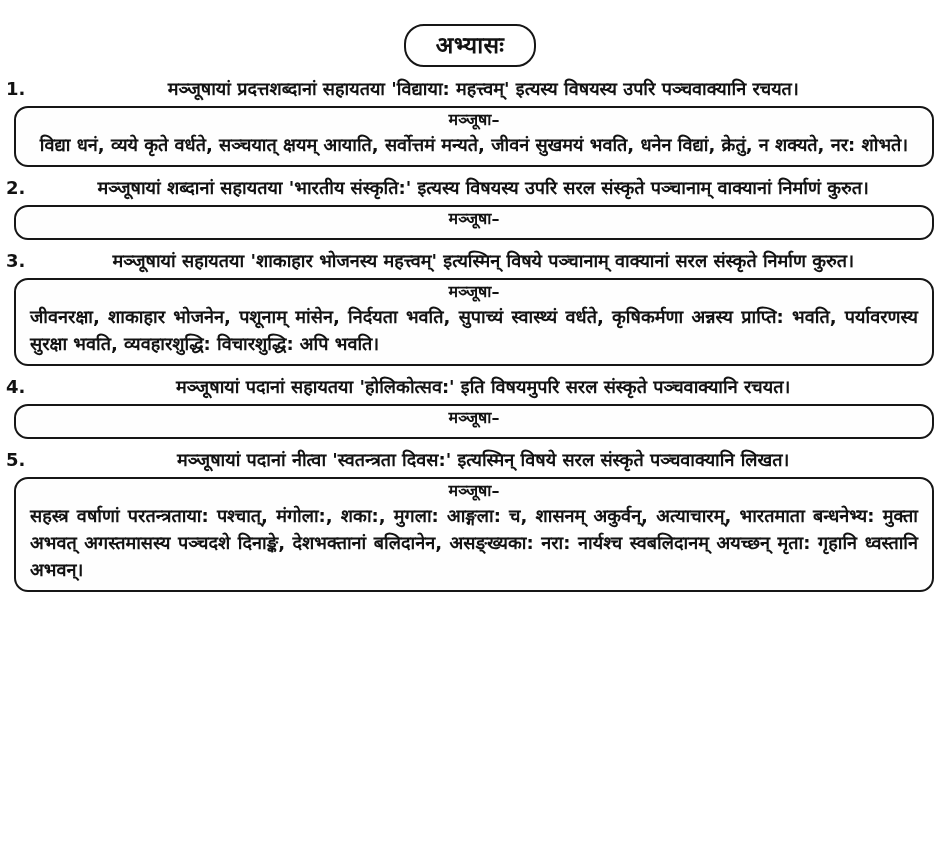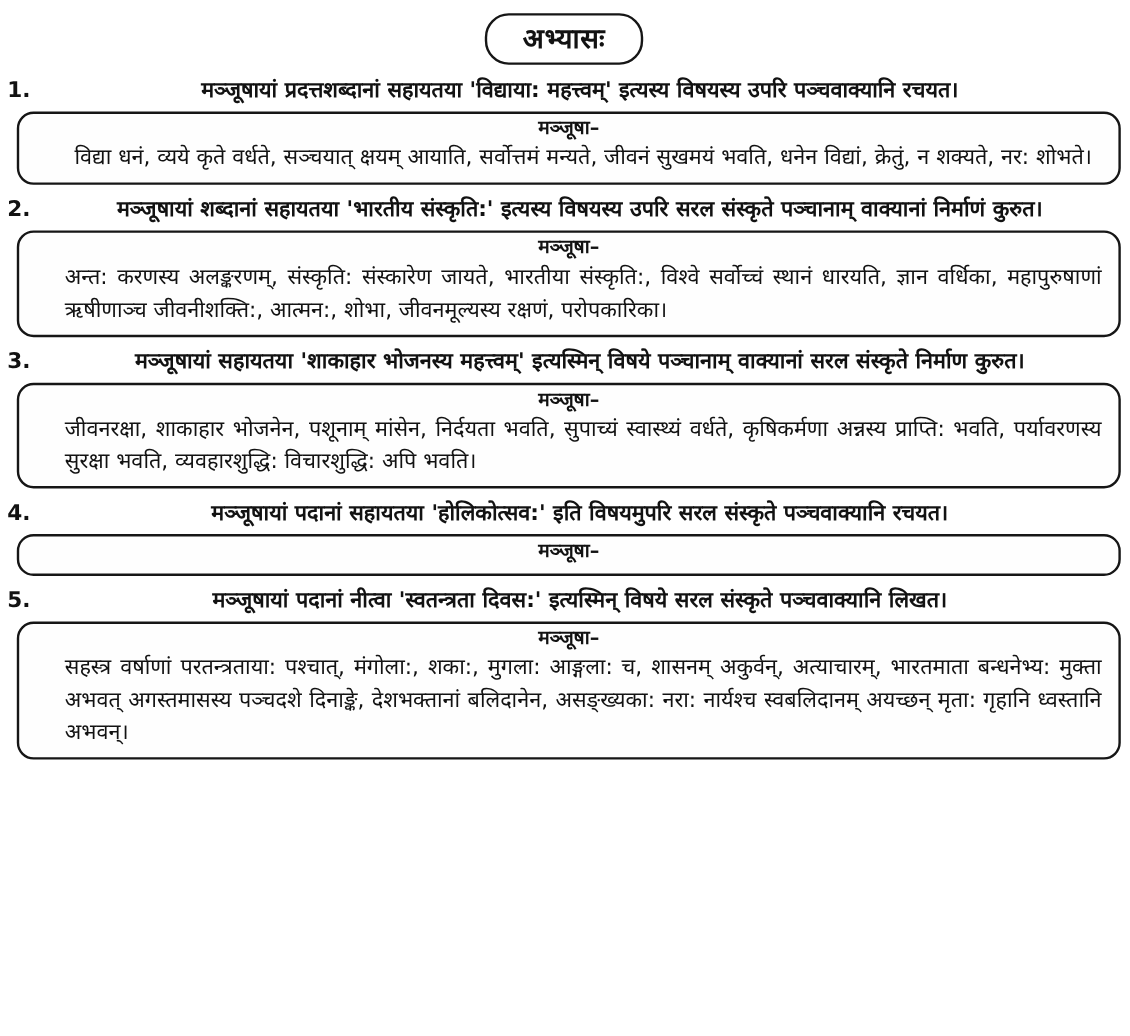--- a/index.html
+++ b/index.html
@@ -5,21 +5,21 @@
   * { margin: 0; padding: 0; box-sizing: border-box; }
   html, body { background: #ffffff; }
   body {
     width: 942px;
     height: 863px;
     font-family: "DejaVu Sans", sans-serif;
     color: #121212;
     overflow: hidden;
   }
   .page {
-    padding: 11px 6px 4px 4px;
+    padding: 24px 6px 4px 4px;
   }
   .title-wrap {
     text-align: center;
     margin-bottom: 8px;
   }
   .title-pill {
     display: inline-block;
     border: 2.5px solid #161616;
     border-radius: 20px;
     padding: 2px 30px 5px 30px;
@@ -50,24 +50,23 @@
     background: #fefefe;
   }
   .box-heading {
     text-align: center;
     font-weight: 700;
     font-size: 16px;
     line-height: 1.4;
   }
   .box-words {
     font-size: 18px;
-    font-weight: 400;
+    font-weight: 700;
     line-height: 1.5;
     text-align: justify;
-    margin-left: 24px;
   }
   .center-last { text-align-last: center; }
 </style>
 </head>
 <body>
 
 <div class="page">
 
   <div class="title-wrap">
     <div class="title-pill">अभ्यासः</div>
@@ -84,21 +83,20 @@
     </div>
   </section>
 
   <section class="exercise">
     <div class="question">
       <span class="qnum">2.</span>
       <span class="qtext">मञ्जूषायां शब्दानां सहायतया 'भारतीय संस्कृति:' इत्यस्य विषयस्य उपरि सरल संस्कृते पञ्चानाम् वाक्यानां निर्माणं कुरुत।</span>
     </div>
     <div class="manjusha-box">
       <div class="box-heading">मञ्जूषा–</div>
-      <p class="box-words">अन्त: करणस्य अलङ्करणम्, संस्कृति: संस्कारेण जायते, भारतीया संस्कृति:, विश्वे सर्वोच्चं स्थानं धारयति, ज्ञान वर्धिका, महापुरुषाणां ऋषीणाञ्च जीवनीशक्ति:, आत्मन:, शोभा, जीवनमूल्यस्य रक्षणं, परोपकारिका।</p>
     </div>
   </section>
 
   <section class="exercise">
     <div class="question">
       <span class="qnum">3.</span>
       <span class="qtext">मञ्जूषायां सहायतया 'शाकाहार भोजनस्य महत्त्वम्' इत्यस्मिन् विषये पञ्चानाम् वाक्यानां सरल संस्कृते निर्माण कुरुत।</span>
     </div>
     <div class="manjusha-box">
       <div class="box-heading">मञ्जूषा–</div>

